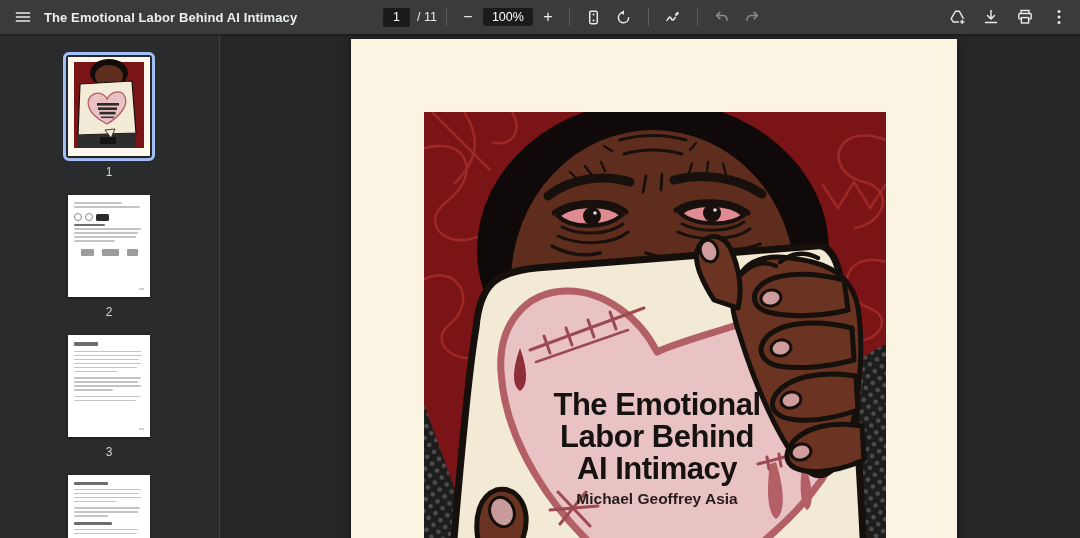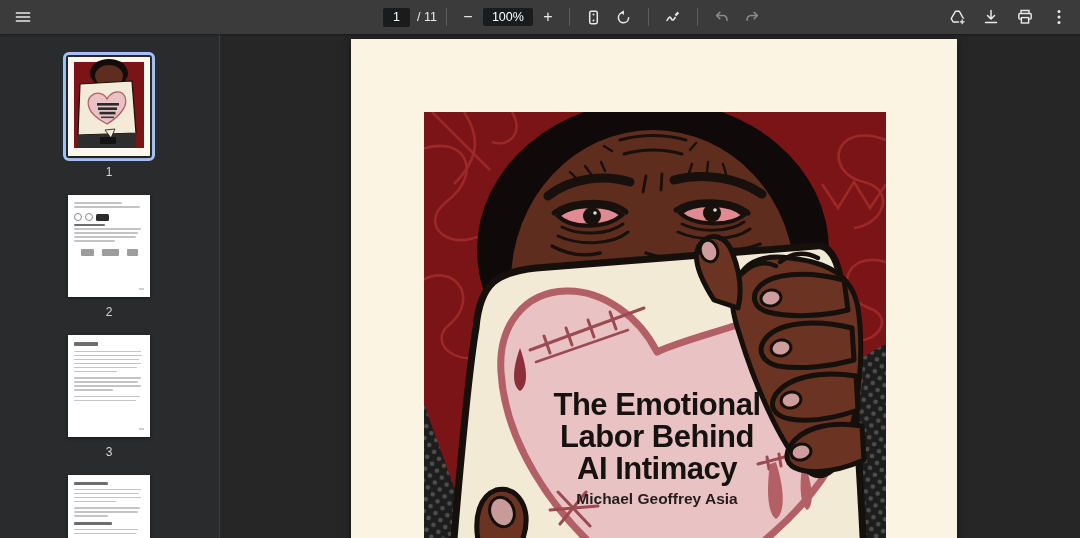--- a/index.html
+++ b/index.html
@@ -59,20 +59,21 @@
   <div class="tb-left">
     <button class="icon-btn menu-btn">
       <svg class="tb-ic" width="18" height="18" viewBox="0 0 18 18">
         <g stroke="#e8eaed" stroke-width="1.7" stroke-linecap="round">
           <line x1="2.5" y1="5" x2="15.5" y2="5"></line>
             <line x1="2.5" y1="9" x2="15.5" y2="9"></line>
             <line x1="2.5" y1="13" x2="15.5" y2="13"></line>
         </g>
       </svg>
     </button>
+    <div class="doc-title">The Emotional Labor Behind AI Intimacy</div>
   </div>
 
   <div class="tb-center">
     <input class="page-input" value="1" style="">
     <span class="page-total">/ 11</span>
     <span class="sep"></span>
     <button class="zoom-btn">−</button>
     <span class="zoom-box">100%</span>
     <button class="zoom-btn">+</button>
     <span class="sep"></span>

